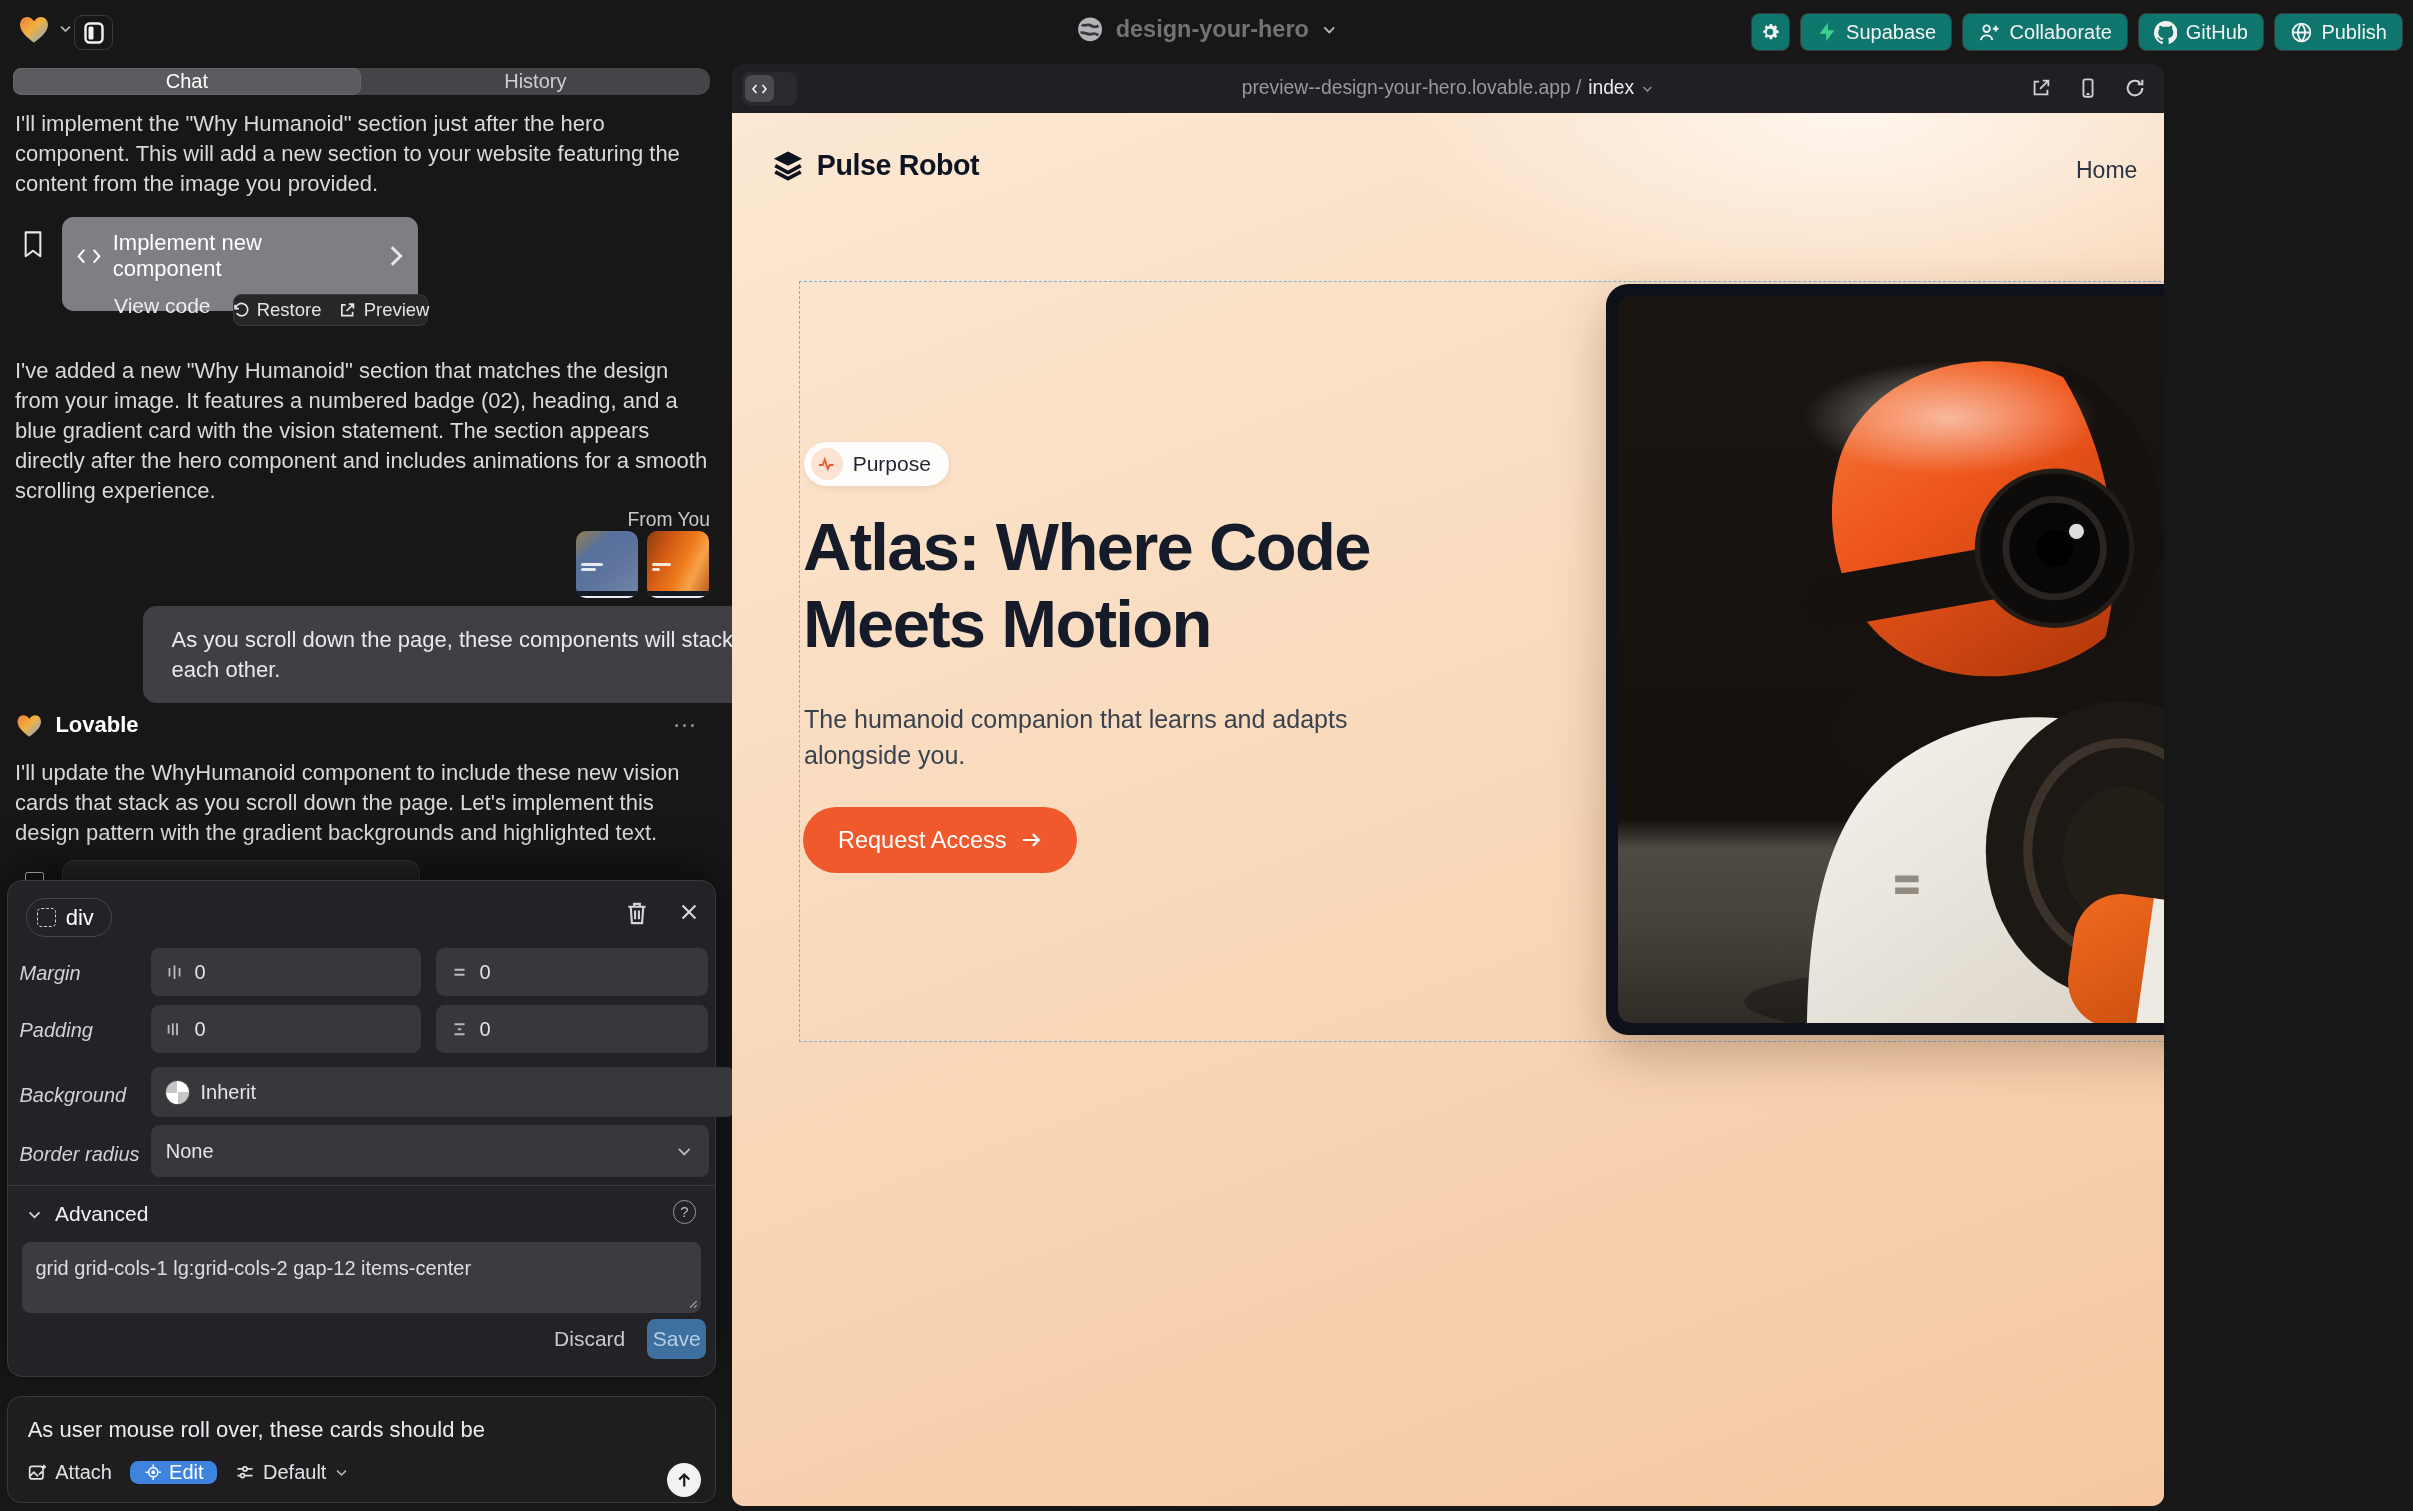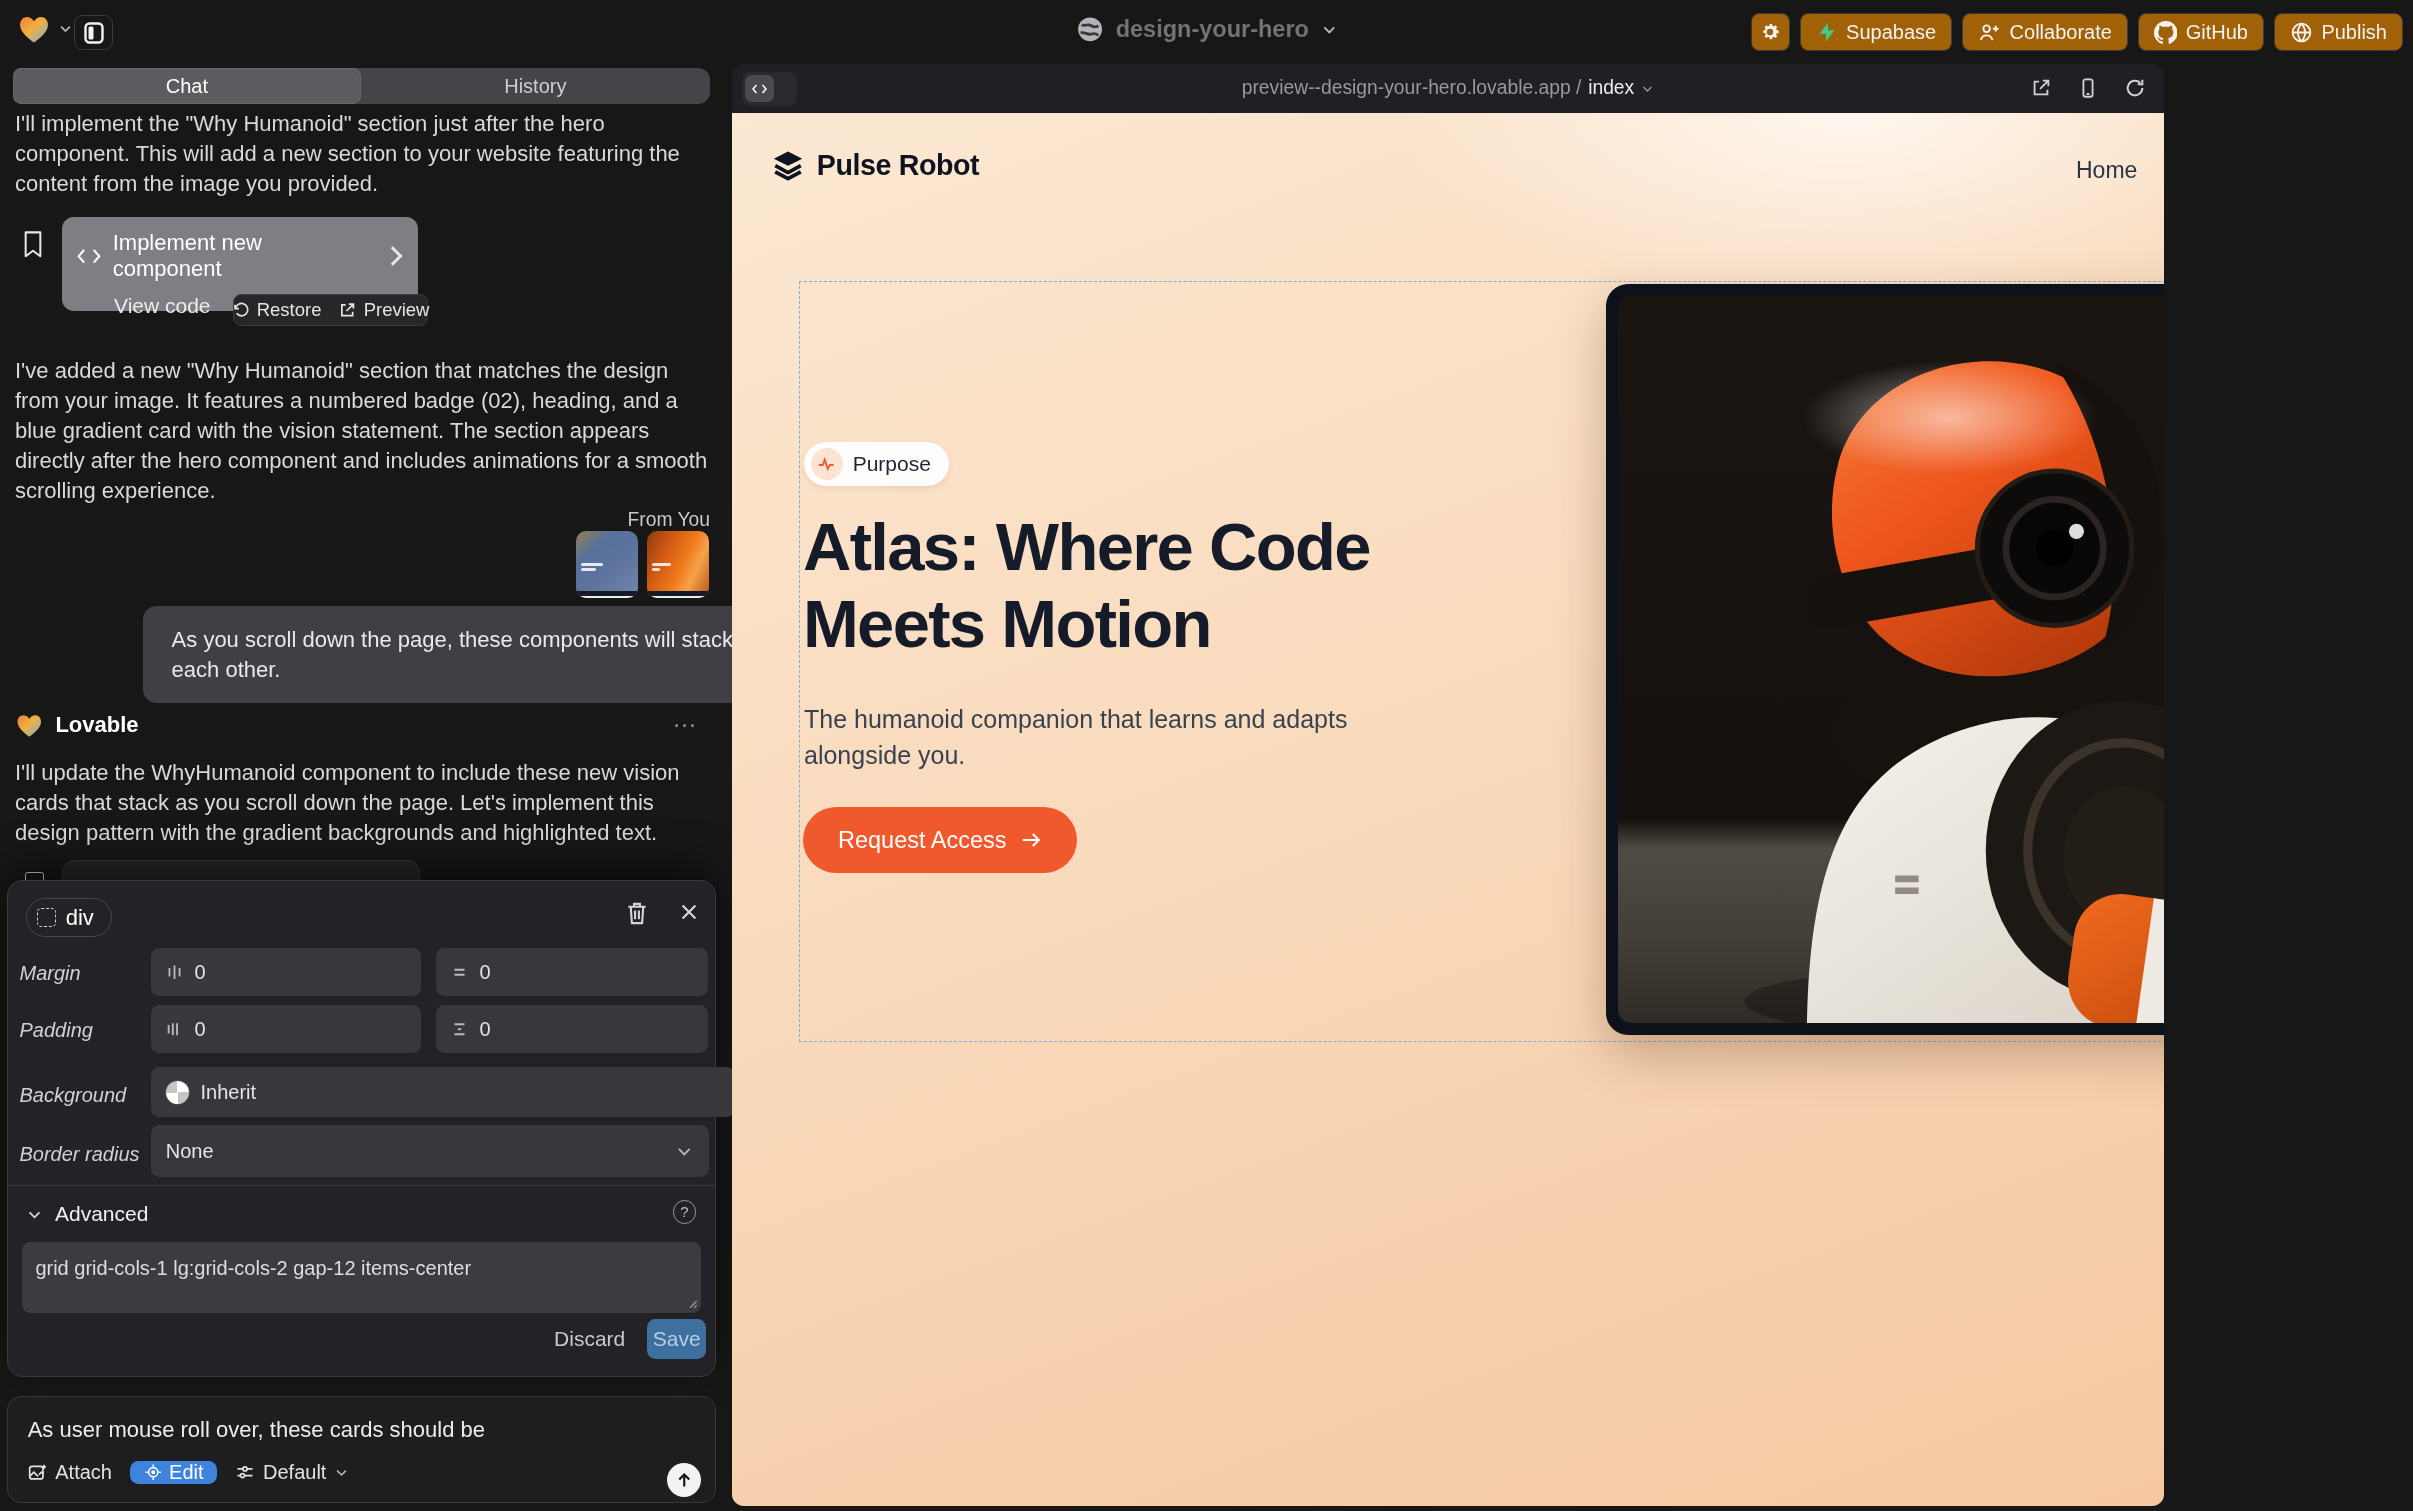--- a/index.html
+++ b/index.html
@@ -6,26 +6,26 @@
   html,body { width:2413px; height:1512px; background:#151515; font-family:"Liberation Sans",sans-serif; overflow:hidden; }
   .app { position:relative; width:2413px; height:1512px; background:#171717; }
 
   
   .topbar { position:absolute; left:0; top:0; right:0; height:64px; }
   .heart-btn { position:absolute; left:17px; top:11.8px; display:flex; align-items:center; gap:6.7px; cursor:pointer; }
   .panel-toggle { position:absolute; left:74px; top:15px; width:39px; height:35px; border:0.8px solid #3c3c3f; border-radius:8.4px; display:flex; align-items:center; justify-content:center; }
   .project-switcher { position:absolute; left:50%; top:15px; transform:translateX(-50%); display:flex; align-items:center; gap:11.8px; color:#737373; font-size:23.5px; font-weight:600; }
   .project-switcher .chev { color:#b9b9bd; }
   .top-right { position:absolute; right:10px; top:13.4px; display:flex; gap:10px; align-items:center; }
-  .tbtn { height:38px; display:flex; align-items:center; gap:8.4px; padding:0 15px; background:#a16207; border:0.8px solid #3a3a3d; border-radius:8.4px; color:#f2f2f2; font-size:20px; }
+  .tbtn { height:38px; display:flex; align-items:center; gap:8.4px; padding:0 15px; background:#0f766e; border:0.8px solid #3a3a3d; border-radius:8.4px; color:#f2f2f2; font-size:20px; }
   .tbtn.icon-only { width:39px; padding:0; justify-content:center; }
 
   
   .sidebar { position:absolute; left:0; top:64px; width:729px; height:1448px; }
-  .tabs { position:absolute; left:12.6px; top:4.2px; width:697px; height:36px; background:#454549; border-radius:12px; display:flex; }
+  .tabs { position:absolute; left:12.6px; top:4.2px; width:697px; height:27px; background:#454549; border-radius:12px; display:flex; }
   .tab { flex:1; display:flex; align-items:center; justify-content:center; font-size:20px; color:#cfcfd3; border-radius:8.4px; }
   .tab.active { background:#5b5b60; color:#fff; box-shadow:0 0 0 0.8px #6a6a70 inset; }
   .msg { position:absolute; left:15px; width:697px; color:#d9d9dd; font-size:22px; line-height:30px; }
   .bookmark { position:absolute; left:22px; top:166px; color:#e8e8ea; }
   .impl-card { position:absolute; left:62px; top:153px; width:356px; height:94px; background:#7e7e85; border-radius:11.8px; padding:13.4px 15px; }
   .impl-row1 { display:flex; align-items:center; gap:11.8px; color:#ffffff; font-size:22px; font-weight:500; }
   .impl-row1 .spacer { flex:1; }
   .impl-row2 { margin:11.8px 0 0 37px; color:#ececf0; font-size:21px; }
   .restore-bar { position:absolute; left:233px; top:230px; width:195px; height:32px; background:#272729; border:0.8px solid #3c3c3f; border-radius:8.4px; display:flex; align-items:center; justify-content:center; gap:17px; color:#e4e4e7; font-size:18.5px; }
   .restore-bar .item { display:flex; align-items:center; gap:6.7px; }

